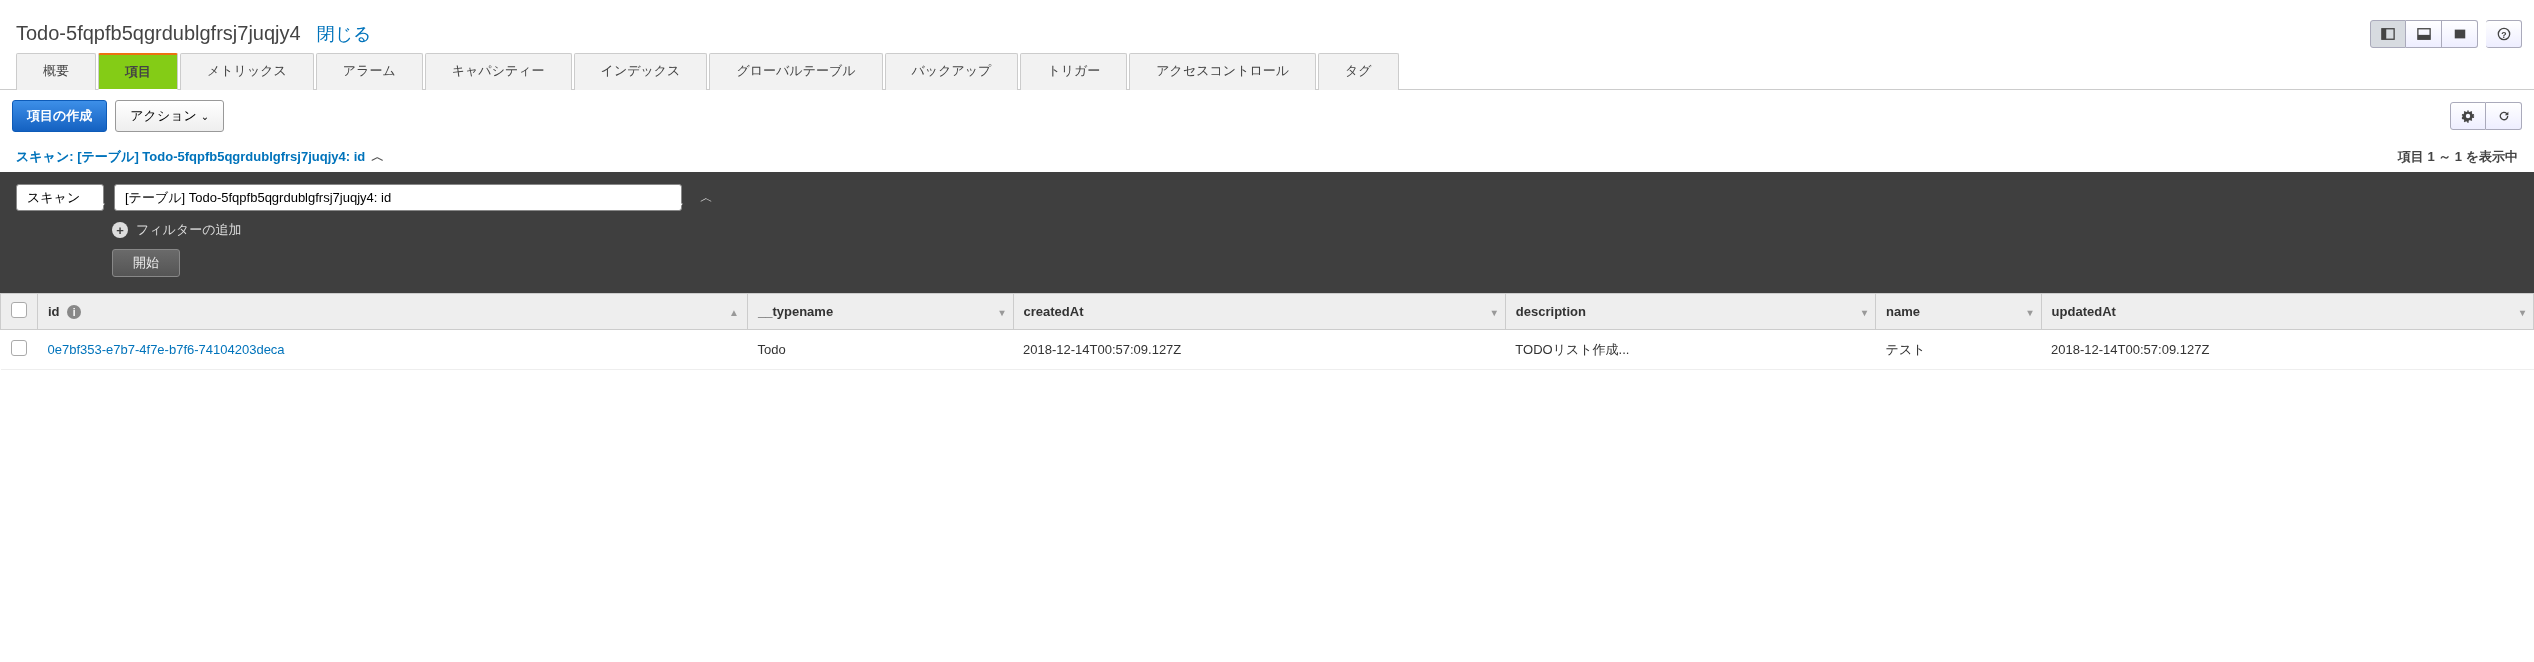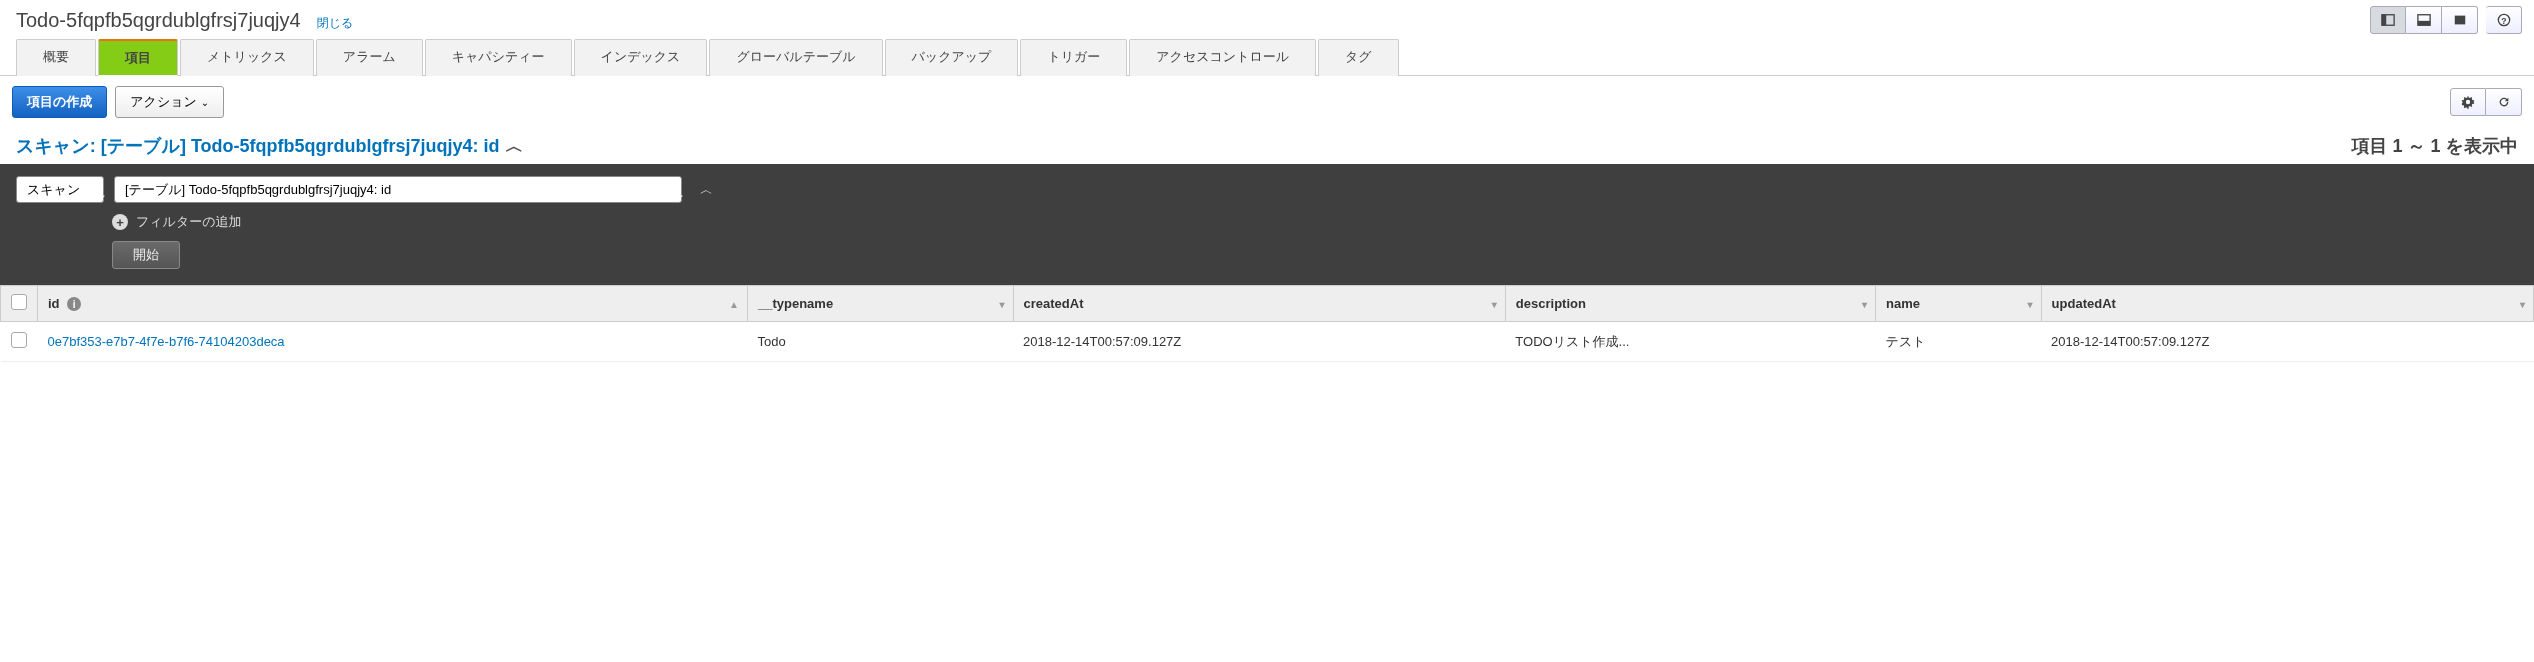--- a/index.html
+++ b/index.html
@@ -6,25 +6,25 @@
 body {
   font-family: -apple-system, BlinkMacSystemFont, "Helvetica Neue", Arial, sans-serif;
   font-size: 13px;
   color: #333;
   background: #fff;
 }
 .header-row {
   display: flex;
   align-items: center;
   justify-content: space-between;
-  padding: 6px 12px 4px 16px;
+  padding: 20px 12px 4px 16px;
 }
 .header-left { display: flex; align-items: baseline; gap: 16px; }
 .table-title { font-size: 20px; font-weight: 400; color: #444; }
-.close-link { color: #0073bb; cursor: pointer; font-size: 12px; }
+.close-link { color: #0073bb; cursor: pointer; font-size: 18px; }
 .icon-btn-group { display: flex; }
 .icon-btn {
   width: 36px; height: 28px;
   border: 1px solid #aab;
   background: linear-gradient(#fff,#eef);
   display: flex; align-items: center; justify-content: center;
   cursor: pointer; color: #444;
 }
 .icon-btn + .icon-btn { border-left: none; }
 .icon-btn.first { border-radius: 3px 0 0 3px; }
@@ -80,21 +80,21 @@
   color: #fff;
   font-weight: 600;
 }
 .btn .caret { margin-left: 4px; font-size: 10px; }
 
 .scan-header {
   display: flex;
   justify-content: space-between;
   align-items: center;
   padding: 6px 16px;
-  font-size: 18px;
+  font-size: 13px;
 }
 .scan-title { color: #0073bb; font-weight: 600; cursor: pointer; display: flex; align-items: center; gap: 6px; }
 .scan-title .chev { color: #555; }
 .items-count { color: #444; font-weight: 600; }
 
 .scan-panel {
   background: #3f3f3f;
   color: #fff;
   padding: 12px 16px 16px 16px;
 }

